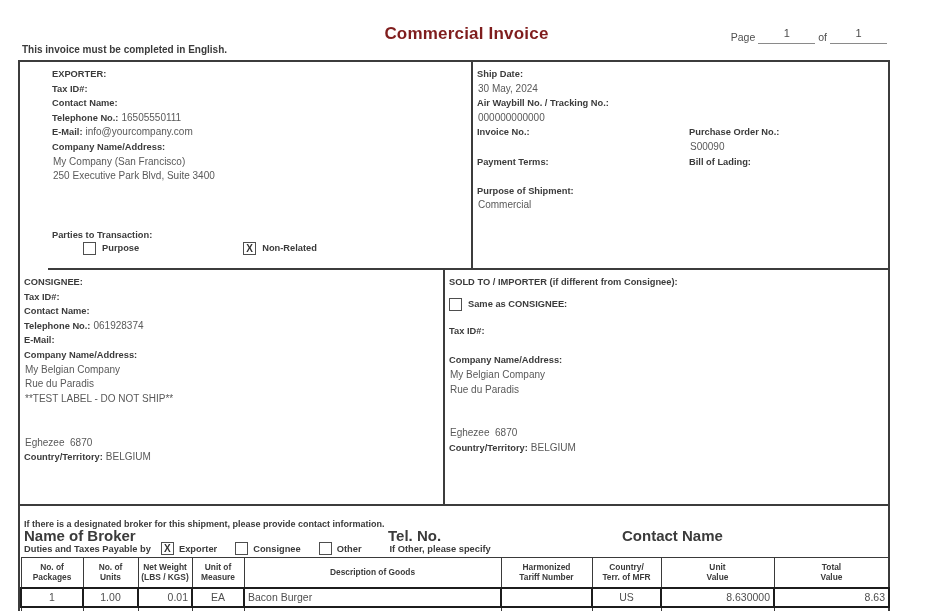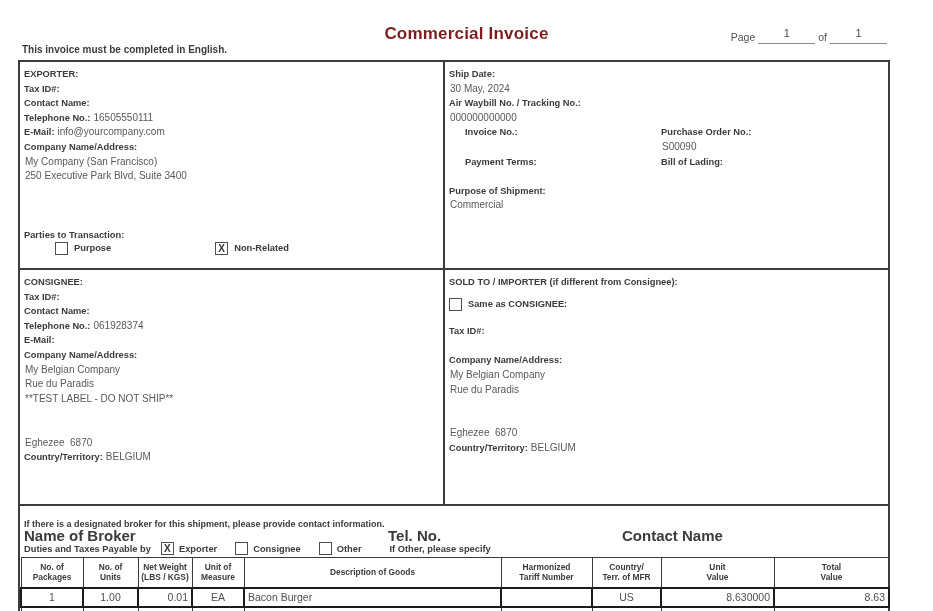--- a/index.html
+++ b/index.html
@@ -14,29 +14,29 @@
             font-size:17px; font-weight:bold; color:#7f1d1d; letter-spacing:.2px; }
   .pageblock { position:absolute; right:43px; top:27px; display:flex; align-items:flex-end;
                font-size:10.5px; color:#4f4f4f; }
   .pageblock .lbl { padding-bottom:1px; }
   .pgblank { display:inline-block; width:57px; margin:0 3px; text-align:center;
              border-bottom:1.5px solid #8a8a8a; font-size:11px; color:#4a4a4a; padding-bottom:4px; }
   
   .mainbox { position:absolute; left:18px; top:60px; width:872px; height:560px;
              border:2px solid #3c3c3c; border-bottom:none; }
   .sec { display:flex; border-bottom:2px solid #3c3c3c; }
-  .s1 { height:208px; } .s2 { height:236px; }
+  .s1 { height:208px;margin-left:28px; } .s2 { height:236px; }
   .col-l { width:425px; border-right:2px solid #3c3c3c; padding-top:3px; }
   .col-r { flex:1; padding-top:3px; }
   .line { height:14.6px; line-height:14.6px; padding-left:4px; white-space:pre; overflow:visible; }
   .lb  { font-weight:bold; font-size:9.3px; color:#3b3b3b; }
   .val { font-size:10px; color:#595959; margin-left:3px; white-space:pre; }
   .val.noml { margin-left:1px; }
   .duo { display:flex; }
-  .duo .c1 { width:212px;padding-left:16px; }
+  .duo .c1 { width:212px; }
   
   .cb { display:inline-block; width:13px; height:13px; border:1.5px solid #4e4e4e;
         text-align:center; line-height:12px; font-size:10px; font-weight:bold; color:#333;
         vertical-align:middle; background:#fff; margin-right:6px; }
   .cbrow { display:flex; align-items:center; height:16px; padding-left:4px; }
   
   .s3 { position:relative; height:51px; border-bottom:none; }
   .s3 .rowA { position:absolute; left:4px; top:13px; font-size:9px; font-weight:bold; }
   .s3 .bx { position:absolute; top:21px; font-size:15px; font-weight:bold; }
   .s3 .rowC { position:absolute; left:4px; top:36px; display:flex; align-items:center;

